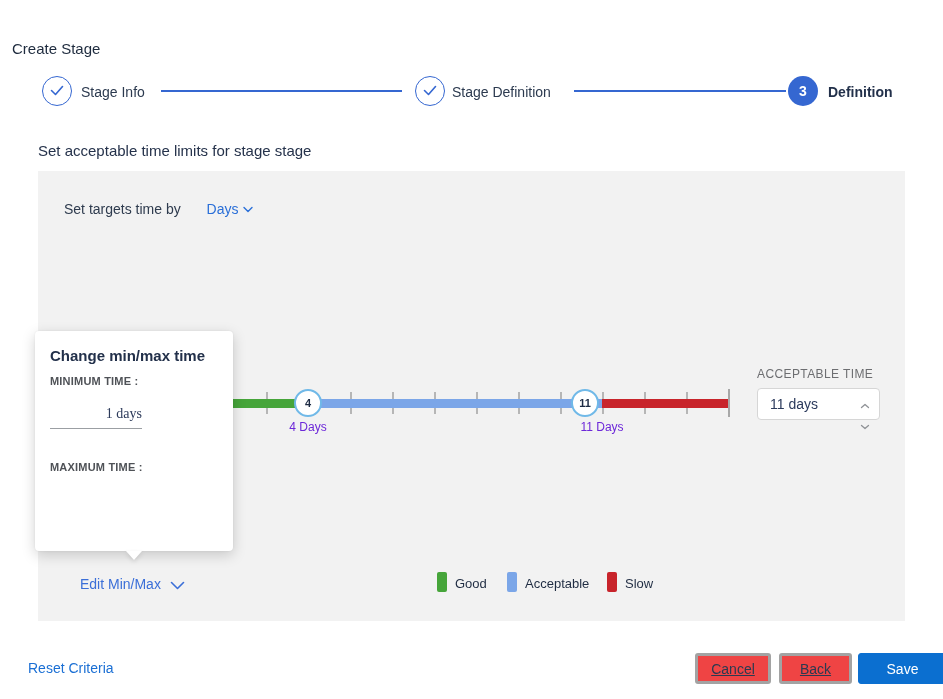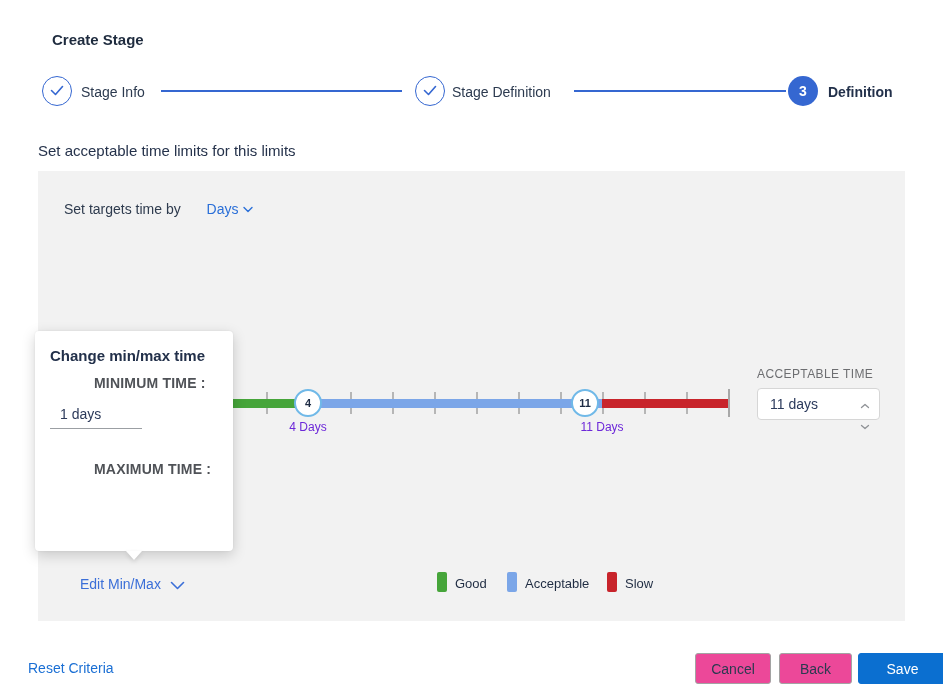--- a/index.html
+++ b/index.html
@@ -1,21 +1,21 @@
 <!DOCTYPE html>
 <html><head>
 <meta charset="utf-8">
 <style>
   * { margin:0; padding:0; box-sizing:border-box; }
   html,body { background:#ffffff; }
   body { font-family:"Liberation Sans","DejaVu Sans",sans-serif; color:#24344d; }
   .canvas { position:relative; width:943px; height:699px; background:#ffffff; overflow:hidden; }
 
   
-  .page-title { position:absolute; left:12px; top:31px; font-size:15px; font-weight:700; color:#1e2b3e;margin-left:40px; }
+  .page-title { position:absolute; left:12px; top:40px; font-size:15px; font-weight:400; color:#1e2b3e; }
 
   
   .step-circle { position:absolute; top:76px; width:30px; height:30px; border-radius:50%; display:flex; align-items:center; justify-content:center; }
   .step-circle.outlined { border:1.5px solid #3567d1; background:#fff; }
   .step-circle.filled { background:#3567d1; color:#fff; font-size:14px; font-weight:600; }
   .step-label { position:absolute; top:84px; font-size:14px; color:#2c3a4f; }
   .step-label.active { font-weight:700; color:#22304a; }
   .step-line { position:absolute; top:90px; height:1.5px; background:#3567d1; }
 
   .section-heading { position:absolute; left:38px; top:142px; font-size:15px; color:#25324b; }
@@ -54,29 +54,29 @@
   .legend-swatch { position:absolute; top:572px; width:10px; height:20px; border-radius:2px; }
   .legend-label { position:absolute; top:576px; font-size:13px; color:#1f2c42; }
 
   
   .popup { position:absolute; left:35px; top:331px; width:198px; height:220px; background:#ffffff; border-radius:4px;
     box-shadow:0 4px 14px rgba(0,0,0,0.18), 0 0 2px rgba(0,0,0,0.08); z-index:10; }
   .popup-arrow { position:absolute; left:126px; top:551px; width:0; height:0; z-index:11;
     border-left:8px solid transparent; border-right:8px solid transparent; border-top:9px solid #ffffff;
     filter:drop-shadow(0 2px 2px rgba(0,0,0,0.12)); }
   .popup-title { position:absolute; left:15px; top:16px; font-size:15px; font-weight:700; color:#22304a; }
-  .popup-field-label { position:absolute; left:15px; font-size:14px; font-weight:700; color:#4f5257; letter-spacing:0.2px;margin-left:44px; }
+  .popup-field-label { position:absolute; left:15px; font-size:11px; font-weight:700; color:#4f5257; letter-spacing:0.2px; }
   .popup-field { position:absolute; left:15px; width:92px; height:30px; border-bottom:1px solid #9b9fa3; }
   .popup-field input { width:100%; height:100%; border:none; outline:none; background:transparent;
-    font-family:Liberation Sans, sans-serif; font-size:14px; color:#2c3a5a; padding-left:10px; }
+    font-family:Liberation Serif, serif; font-size:14px; color:#2c3a5a; padding-left:10px;text-align:right; }
 
   
   .reset-link { position:absolute; left:28px; top:660px; font-size:14px; color:#1a6fd4; cursor:pointer; }
   .btn { position:absolute; top:653px; height:31px; border-radius:3px; font-family:inherit; font-size:14px; cursor:pointer; }
-  .btn.ghost { background:#ec4899; border:1px solid #a3a3a3; color:#2b3a50; }
+  .btn.ghost { background:#ef4444; border:3px solid #a3a3a3; color:#2b3a50;text-decoration:underline; }
   .btn.primary { background:#0b6fd0; border:1px solid #0b6fd0; color:#ffffff; }
   .btn-cancel { left:695px; width:76px; }
   .btn-back { left:779px; width:73px; }
   .btn-save { left:858px; width:89px; }
 </style>
 </head>
 <body>
 
 <div class="canvas">
 
@@ -100,21 +100,21 @@
     </span>
   </div>
   <div class="step-label" style="left:452px;">Stage Definition</div>
   <div class="step-line" style="left:574px; width:212px;"></div>
 
   <div class="step-circle filled" style="left:788px;">
     <span>3</span>
   </div>
   <div class="step-label active" style="left:828px;">Definition</div>
 
-  <div class="section-heading">Set acceptable time limits for this limits</div>
+  <div class="section-heading">Set acceptable time limits for stage stage</div>
 
   <div class="panel"></div>
 
   <div class="targets-line">
     <span>Set targets time by</span>
     <span class="unit"><span>Days</span><span><svg width="10" height="7" viewBox="0 0 10 7">
             <polyline points="1,1.5 5,5.5 9,1.5" fill="none" stroke="#2a6fd8" stroke-width="1.4" stroke-linecap="round" stroke-linejoin="round"></polyline>
           </svg></span></span>
   </div>
 

